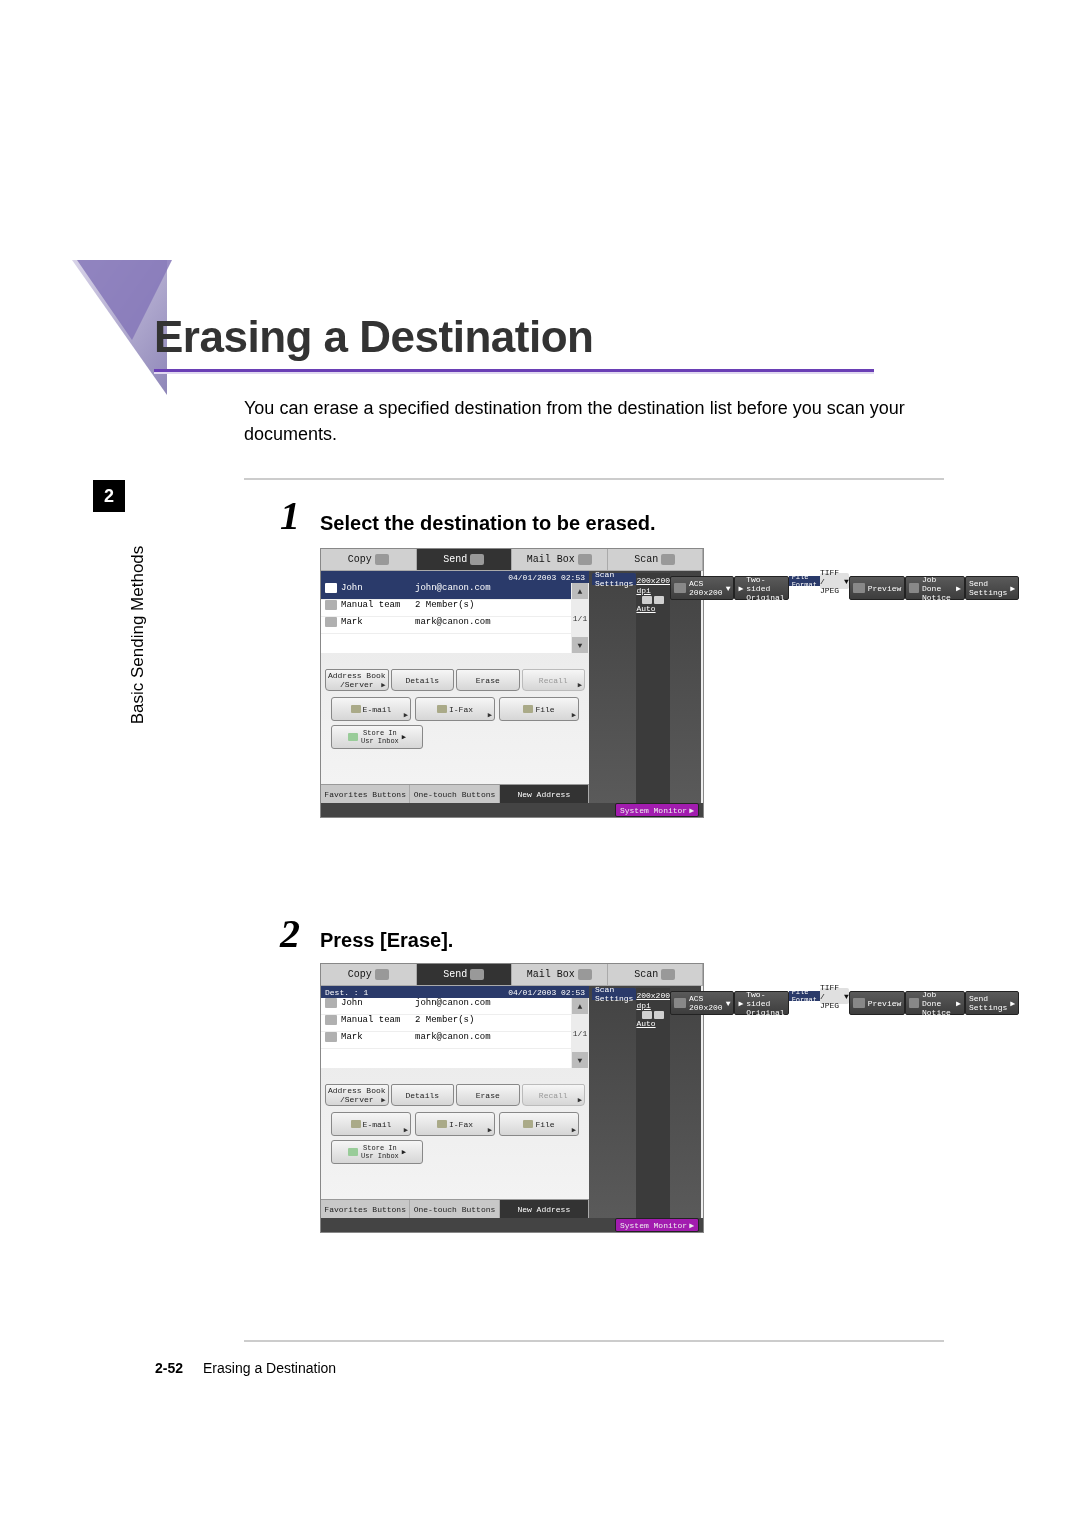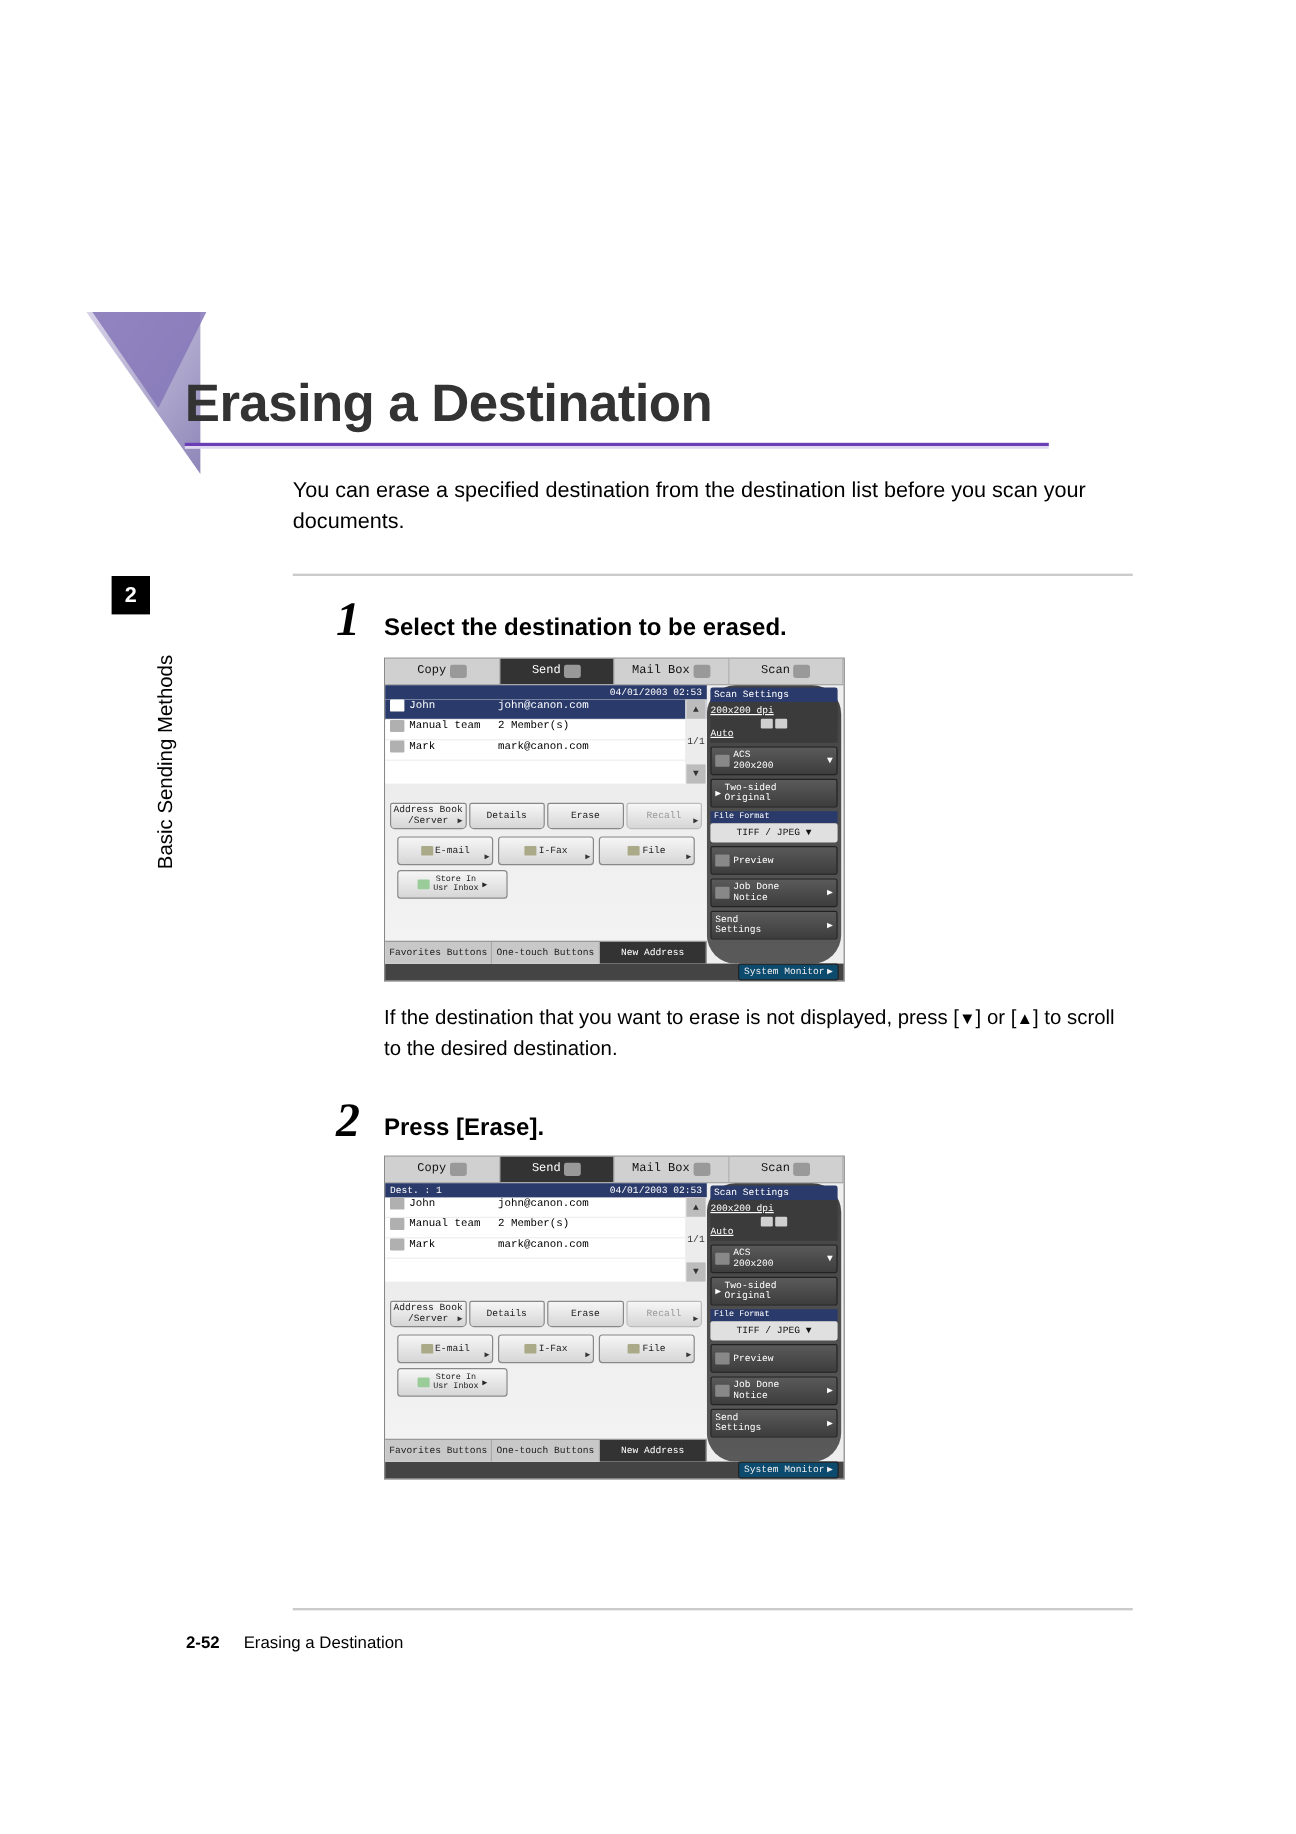--- a/index.html
+++ b/index.html
@@ -218,22 +218,22 @@
   }
   .bt-tab {
     flex:1; font-size:8px; color:#222; display:flex; align-items:center; justify-content:center;
     border-right:1px solid #aaa;
   }
   .bt-tab.active { background:#333; color:#fff; }
 
   .right-panel {
     width: 112px;
     background: linear-gradient(#434343,#5a5a5a);
-    display:flex; flex-direction:column;
-    padding:2px 3px 0 3px; box-sizing:border-box;border-radius:24px;
+    display:flex; flex-direction:row;
+    padding:2px 3px 0 3px; box-sizing:border-box;
   }
   .rp-title {
     height:12px; background:#2a3a6a; color:#fff; font-size:8px; display:flex;
     align-items:center; padding:0 3px; border-radius:2px 2px 0 0;
   }
   .rp-sub {
     background:#3b3b3b; color:#fff; font-size:8px; text-align:left;
     padding:3px 0; line-height:1.2;text-decoration:underline;
   }
   .rp-sub .ico-row { display:flex; justify-content:center; gap:2px; margin-top:1px;}
@@ -253,21 +253,21 @@
   .rp-ff {
     height:16px; background:#e0e0e0; border-radius:2px; color:#111; font-size:8px;
     display:flex; align-items:center; justify-content:center;
   }
 
   .sys-monitor {
     height:14px; background:#444; display:flex; justify-content:flex-end; align-items:center;
     font-size:8px; color:#eee; padding-right:4px; gap:3px;
   }
   .sys-monitor .sm-btn {
-    background:#0c4a6e; border:1px solid #222; padding:0 4px; height:12px;
+    background:#a21caf; border:1px solid #222; padding:0 4px; height:12px;
     display:flex; align-items:center; gap:2px; border-radius:2px;
   }
 
   .note1 {
     position: absolute;
     left: 320px;
     top: 835px;
     width: 620px;
     font-size: 17px;
     line-height: 1.5;
@@ -464,23 +464,20 @@
       </div>
     </div>
     <div class="sys-monitor">
       <div class="sm-btn">
           <span>System Monitor</span>
           <span>▶</span>
         </div>
     </div>
   </div>
 
-  <div class="note1">
-    <span>If the destination that you want to erase is not displayed, press [</span><span class="tri">▼</span><span>] or [</span><span class="tri">▲</span><span>] to scroll to the desired destination.</span>
-  </div>
 
   <div class="step-number step2-num">2</div>
   <div class="step-heading step2-head">Press [Erase].</div>
 
   <div class="screenshot s2">
     <div class="top-tabs">
       <div class="ttab">
           <span>Copy</span>
           <span class="tt-ico"></span>
         </div>

